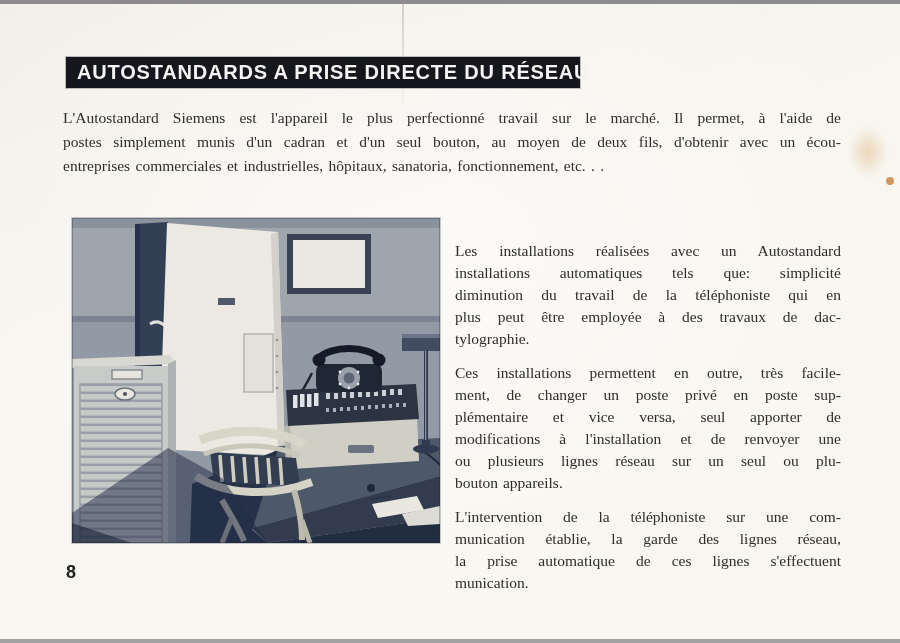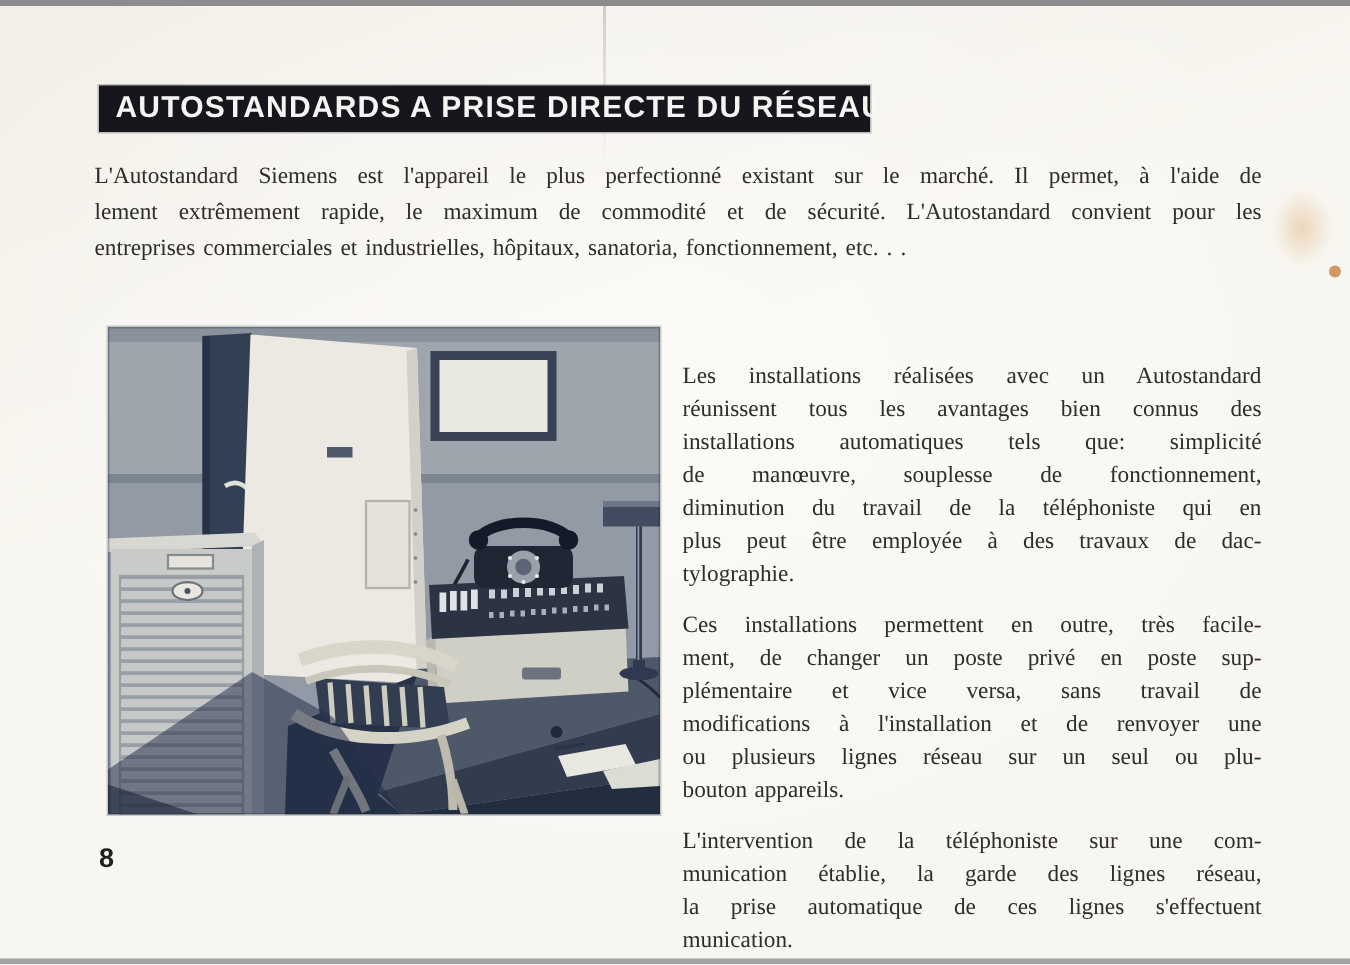--- a/index.html
+++ b/index.html
@@ -48,22 +48,22 @@
   <div class="edge right"></div>
   <div class="fold"></div>
   <div class="stain1"></div>
   <div class="stain2"></div>
 
   <div class="banner">
     <span>AUTOSTANDARDS A PRISE DIRECTE DU RÉSEAU</span>
   </div>
 
   <div class="intro">
-      <div class="tline">L'Autostandard Siemens est l'appareil le plus perfectionné existant sur le marché. Il permet, à l'aide de</div>
-      <div class="tline">lement extrêmement rapide, le maximum de commodité et de sécurité. L'Autostandard convient pour les</div>
+      <div class="tline">L'Autostandard Siemens est l'appareil le plus perfectionné travail sur le marché. Il permet, à l'aide de</div>
+      <div class="tline">postes simplement munis d'un cadran et d'un seul bouton, au moyen de deux fils, d'obtenir avec un écou-</div>
       <div class="tline tline-last">entreprises commerciales et industrielles, hôpitaux, sanatoria, fonctionnement, etc. . .</div>
     </div>
 
   <div class="photo">
     <svg viewBox="0 0 368 325" xmlns="http://www.w3.org/2000/svg">
       <defs>
         <pattern id="slats" width="8" height="8" patternUnits="userSpaceOnUse">
           <rect width="8" height="8" fill="#c6c9c8"></rect>
           <rect y="5.5" width="8" height="2.5" fill="#999fa6"></rect>
         </pattern>
@@ -204,31 +204,29 @@
         <polygon points="0,325 0,305 60,325" fill="#1c2639" fill-opacity="0.6"></polygon>
       </g>
 
       <rect x="0.5" y="0.5" width="367" height="324" fill="none" stroke="rgba(25,35,55,.3)" stroke-width="1"></rect>
     </svg>
   </div>
 
   <div class="col">
     <div class="para">
         <div class="tline">Les installations réalisées avec un Autostandard</div>
-        <div class="tline">réunissent tous les avantages bien connus des</div>
         <div class="tline">installations automatiques tels que: simplicité</div>
-        <div class="tline">de manœuvre, souplesse de fonctionnement,</div>
         <div class="tline">diminution du travail de la téléphoniste qui en</div>
         <div class="tline">plus peut être employée à des travaux de dac-</div>
         <div class="tline tline-last">tylographie.</div>
       </div>
     <div class="para">
         <div class="tline">Ces installations permettent en outre, très facile-</div>
         <div class="tline">ment, de changer un poste privé en poste sup-</div>
-        <div class="tline">plémentaire et vice versa, sans travail de</div>
+        <div class="tline">plémentaire et vice versa, seul apporter de</div>
         <div class="tline">modifications à l'installation et de renvoyer une</div>
         <div class="tline">ou plusieurs lignes réseau sur un seul ou plu-</div>
         <div class="tline tline-last">bouton appareils.</div>
       </div>
     <div class="para">
         <div class="tline">L'intervention de la téléphoniste sur une com-</div>
         <div class="tline">munication établie, la garde des lignes réseau,</div>
         <div class="tline">la prise automatique de ces lignes s'effectuent</div>
         <div class="tline tline-last">munication.</div>
       </div>

